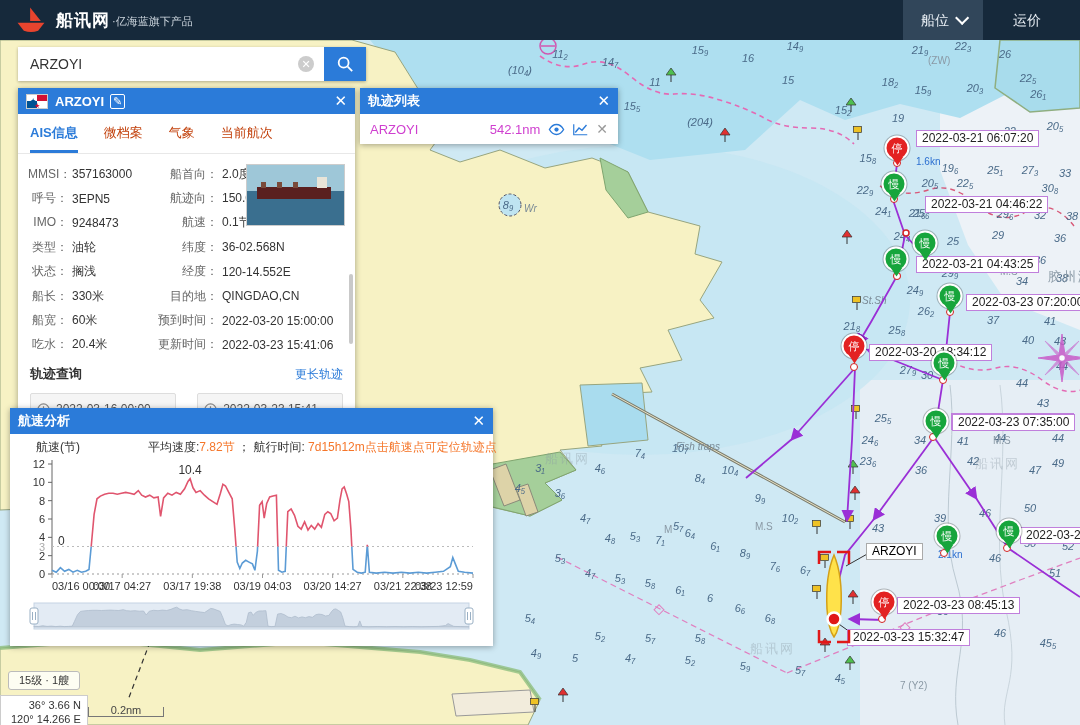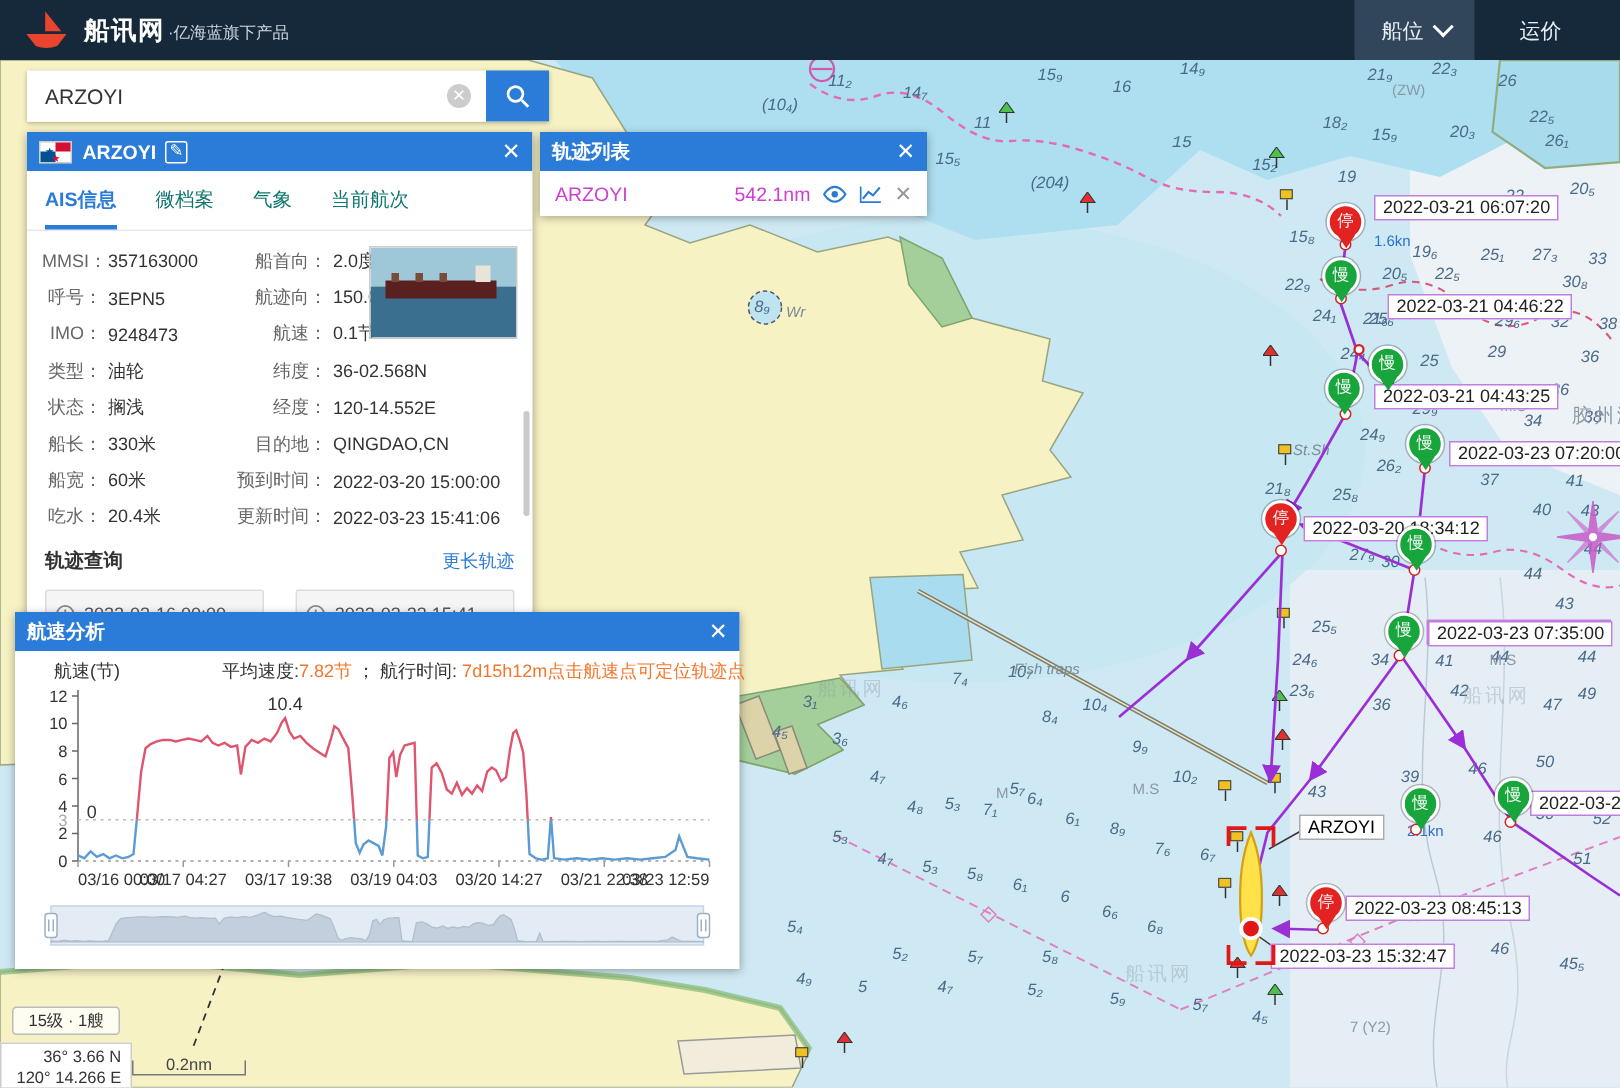--- a/index.html
+++ b/index.html
@@ -68,21 +68,21 @@
   #ship-panel{left:18px;top:88px;width:337px;height:330px;z-index:45;overflow:hidden;}
   .flag{width:20px;height:13px;margin-right:7px;position:relative;background:#fff;border:1px solid rgba(0,0,0,.2);}
   .flag i{position:absolute;width:50%;height:50%;}
   .flag .q2{right:0;top:0;background:#d21034;}
   .flag .q3{left:0;bottom:0;background:#005293;}
   .flag .s1{left:3px;top:2px;color:#005293;font-size:7px;font-style:normal;}
   .flag .s2{right:3px;bottom:-1px;color:#d21034;font-size:7px;font-style:normal;}
   .edit-ic{margin-left:6px;font-size:11px;border:1px solid #fff;border-radius:2px;width:13px;height:13px;
            line-height:12px;text-align:center;font-weight:normal;cursor:pointer;}
   .tabs{display:flex;border-bottom:1px solid #e8e8e8;padding:0 12px;}
-  .tab{font-size:13px;color:#0f766e;padding:10px 0 8px;margin-right:26px;cursor:pointer;}
+  .tab{font-size:13px;color:#c2410c;padding:10px 0 8px;margin-right:26px;cursor:pointer;}
   .tab.active{color:#2b7bd9;font-weight:bold;border-bottom:3px solid #2b7bd9;}
   .fields{display:flex;padding:8px 10px 4px;position:relative;}
   .fcol{display:flex;flex-direction:column;}
   .fcol.left{width:128px;}
   .fcol.right{flex:1;}
   .frow{display:flex;height:24.4px;align-items:center;font-size:12px;white-space:nowrap;}
   .flabel{color:#666;text-align:right;}
   .fcol.left .flabel{width:40px;}
   .fcol.right .flabel{width:62px;}
   .fval{color:#333;margin-left:4px;}
@@ -199,21 +199,21 @@
       <div class="depth" style="left: 920px; top: 50px;">21₉</div>
       <div class="depth" style="left: 963px; top: 46px;">22₃</div>
       <div class="depth" style="left: 1005px; top: 54px;">26</div>
       <div class="depth" style="left: 1028px; top: 78px;">22₅</div>
       <div class="depth" style="left: 890px; top: 82px;">18₂</div>
       <div class="depth" style="left: 923px; top: 90px;">15₉</div>
       <div class="depth" style="left: 975px; top: 88px;">20₃</div>
       <div class="depth" style="left: 1038px; top: 94px;">26₁</div>
       <div class="depth" style="left: 655px; top: 82px;">11</div>
       <div class="depth" style="left: 632px; top: 106px;">15₅</div>
-      <div class="depth" style="left: 788px; top: 96px; font-family: Liberation Mono, monospace;">15</div>
+      <div class="depth" style="left: 788px; top: 80px;">15</div>
       <div class="depth" style="left: 843px; top: 110px;">15₂</div>
       <div class="depth" style="left: 700px; top: 122px;">(204)</div>
       <div class="depth" style="left: 898px; top: 118px;">19</div>
       <div class="depth" style="left: 1012px; top: 131px;">22₅</div>
       <div class="depth" style="left: 1055px; top: 126px;">20₅</div>
       <div class="depth" style="left: 868px; top: 158px;">15₈</div>
       <div class="depth" style="left: 950px; top: 168px;">19₆</div>
       <div class="depth" style="left: 995px; top: 170px;">25₁</div>
       <div class="depth" style="left: 1030px; top: 170px;">27₃</div>
       <div class="depth" style="left: 1065px; top: 173px;">33</div>

